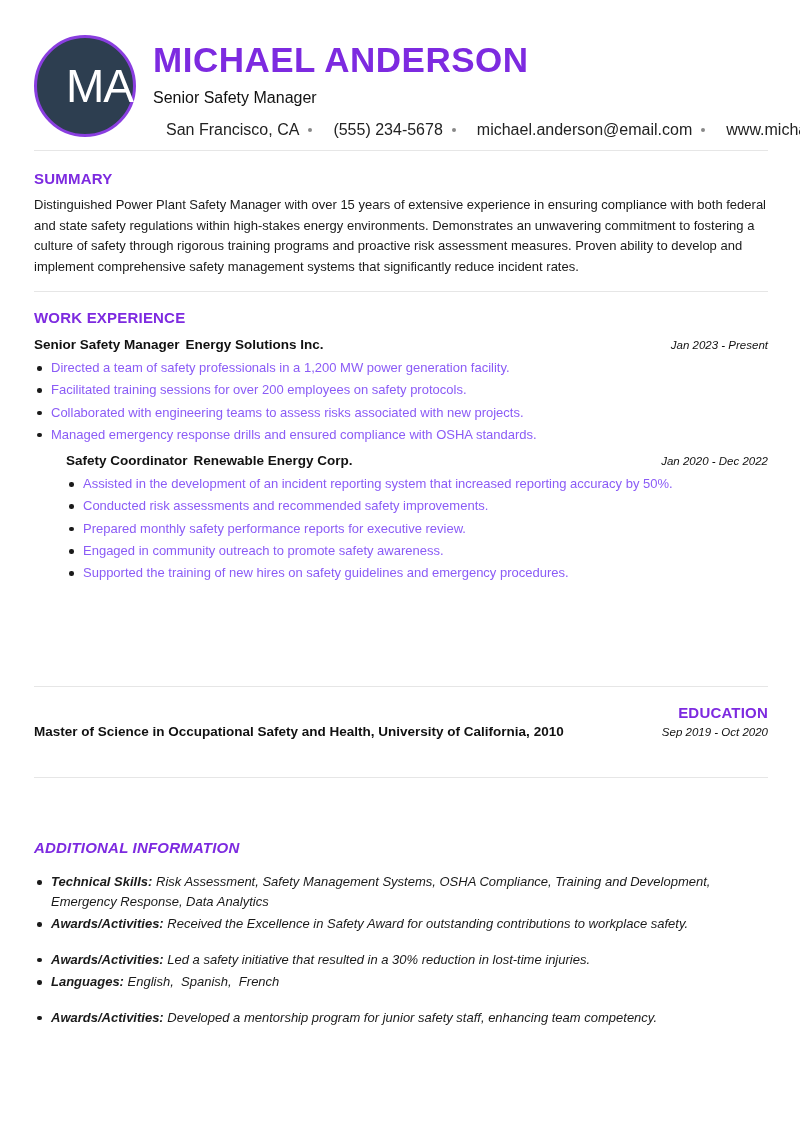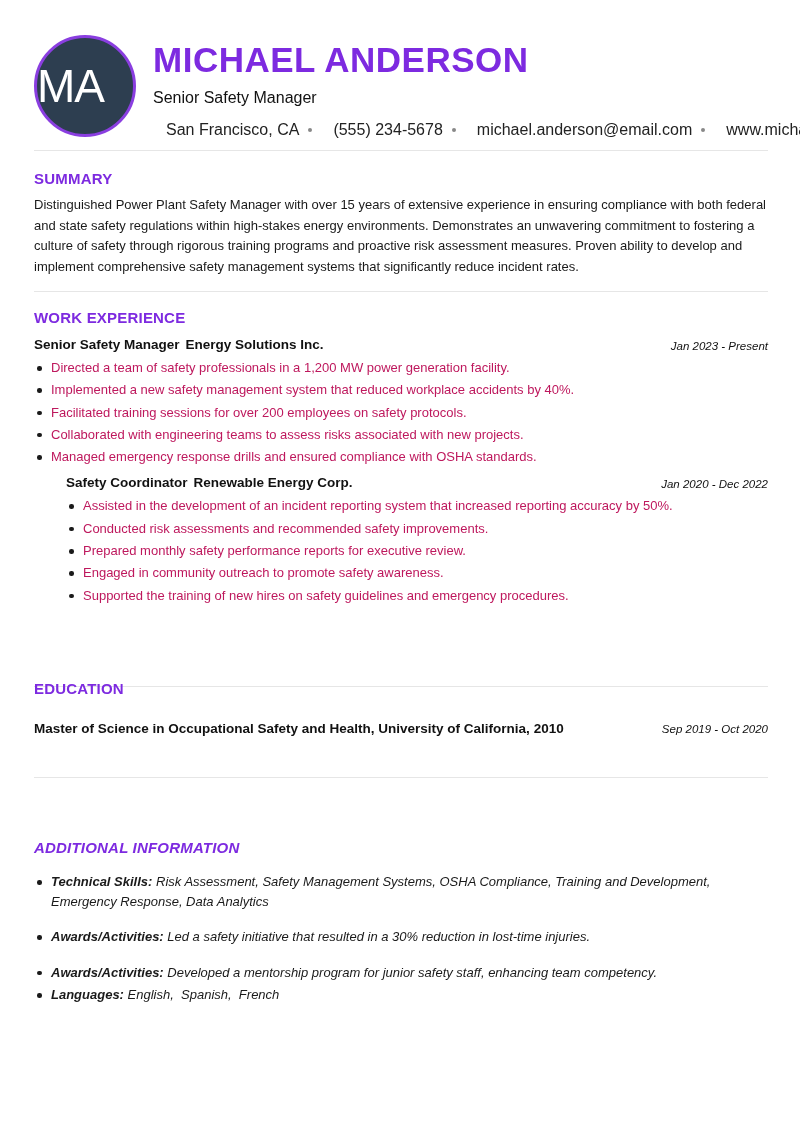--- a/index.html
+++ b/index.html
@@ -11,21 +11,21 @@
       overflow: hidden;
     }
     .page { position: absolute; left: 34px; top: 0; width: 734px; }
 
     
     .header { position: relative; height: 150px; }
     .avatar {
       position: absolute; left: 0; top: 35px;
       width: 102px; height: 102px; border-radius: 50%;
       background: #2d3e50; border: 3px solid #8a3ee0;
-      display: flex; align-items: center; justify-content: flex-start;
+      display: flex; align-items: center; justify-content: flex-end;
     }
     .avatar span {
       color: #ffffff; font-size: 46px; font-weight: 400; letter-spacing: -1px;
       font-family: "Liberation Sans", "DejaVu Sans", sans-serif;
     }
     .name {
       position: absolute; left: 119px; top: 40px;
       font-size: 35px; font-weight: 700; color: #7d2ae0; letter-spacing: 0.5px;
       white-space: nowrap;
     }
@@ -48,28 +48,28 @@
 
     .section { position: absolute; left: 0; width: 734px; }
     .section-title {
       font-size: 15px; font-weight: 700; color: #7d2ae0; letter-spacing: 0.2px;
     }
     .summary-text {
       font-size: 13px; line-height: 20.5px; color: #1a1a1a; margin-top: 8px;
     }
 
     .job-head {
-      display: flex; justify-content: space-between; align-items: flex-end;
+      display: flex; justify-content: space-between; align-items: center;
       font-size: 13.5px; font-weight: 700; color: #111;
     }
     .job-head .date { font-size: 11.5px; font-weight: 400; font-style: italic; color: #111; }
     .job-head .company { margin-left: 6px; }
     ul.bullets { list-style: none; margin-top: 5px; }
     ul.bullets li {
-      position: relative; padding-left: 17px; font-size: 13px; line-height: 22.3px; color: #be185d;
+      position: relative; padding-left: 17px; font-size: 13px; line-height: 22.3px; color: #8b5cf6;
     }
     ul.bullets li::before {
       content: ""; position: absolute; left: 3px; top: 9px;
       width: 4.5px; height: 4.5px; border-radius: 50%; background: #1a1a1a;
     }
 
     .edu-row {
       display: flex; justify-content: space-between; align-items: baseline;
       font-size: 13.5px; font-weight: 700; color: #111;
     }
@@ -129,21 +129,20 @@
 
     <div style="margin-top:11px;">
       <div class="job-head">
         <span>
           <span>Senior Safety Manager</span><span class="company">Energy Solutions Inc.</span>
         </span>
         <span class="date">Jan 2023 - Present</span>
       </div>
       <ul class="bullets">
         <li>Directed a team of safety professionals in a 1,200 MW power generation facility.</li>
-        <li>Implemented a new safety management system that reduced workplace accidents by 40%.</li>
         <li>Facilitated training sessions for over 200 employees on safety protocols.</li>
         <li>Collaborated with engineering teams to assess risks associated with new projects.</li>
         <li>Managed emergency response drills and ensured compliance with OSHA standards.</li>
       </ul>
     </div>
 
     <div style="margin-top:7px;margin-left:32px;">
       <div class="job-head">
         <span>
           <span>Safety Coordinator</span><span class="company">Renewable Energy Corp.</span>
@@ -154,32 +153,33 @@
         <li>Assisted in the development of an incident reporting system that increased reporting accuracy by 50%.</li>
         <li>Conducted risk assessments and recommended safety improvements.</li>
         <li>Prepared monthly safety performance reports for executive review.</li>
         <li>Engaged in community outreach to promote safety awareness.</li>
         <li>Supported the training of new hires on safety guidelines and emergency procedures.</li>
       </ul>
     </div>
   </div>
   <div class="divider" style="position:absolute; left:0; top:686px;"></div>
 
-  <div class="section" style="top:680px;">
+  <div class="section" style="top:704px;text-align:right;">
     <div class="section-title">EDUCATION</div>
-    <div class="edu-row" style="margin-top:24px;">
+    <div class="edu-row" style="margin-top:3px;">
       <span>Master of Science in Occupational Safety and Health, University of California, 2010</span>
       <span class="date">Sep 2019 - Oct 2020</span>
     </div>
   </div>
   <div class="divider" style="position:absolute; left:0; top:777px;"></div>
 
   <div class="section" style="top:839px;font-style:italic;">
     <div class="section-title">ADDITIONAL INFORMATION</div>
     <ul class="info">
       <li><b>Technical Skills:</b><span> Risk Assessment, Safety Management Systems, OSHA Compliance, Training and Development, Emergency Response, Data Analytics</span></li>
+      <li style="margin-top:2px;"><b>Awards/Activities:</b><span> Received the Excellence in Safety Award for outstanding contributions to workplace safety.</span></li>
       <li><b>Awards/Activities:</b><span> Led a safety initiative that resulted in a 30% reduction in lost-time injuries.</span></li>
+      <li style="margin-top:3px;"><b>Languages:</b><span style="white-space:pre;"> English,  Spanish,  French</span></li>
       <li><b>Awards/Activities:</b><span> Developed a mentorship program for junior safety staff, enhancing team competency.</span></li>
-      <li style="margin-top:3px;"><b>Languages:</b><span style="white-space:pre;"> English,  Spanish,  French</span></li>
     </ul>
   </div>
 
 </div>
 
 </body></html>

